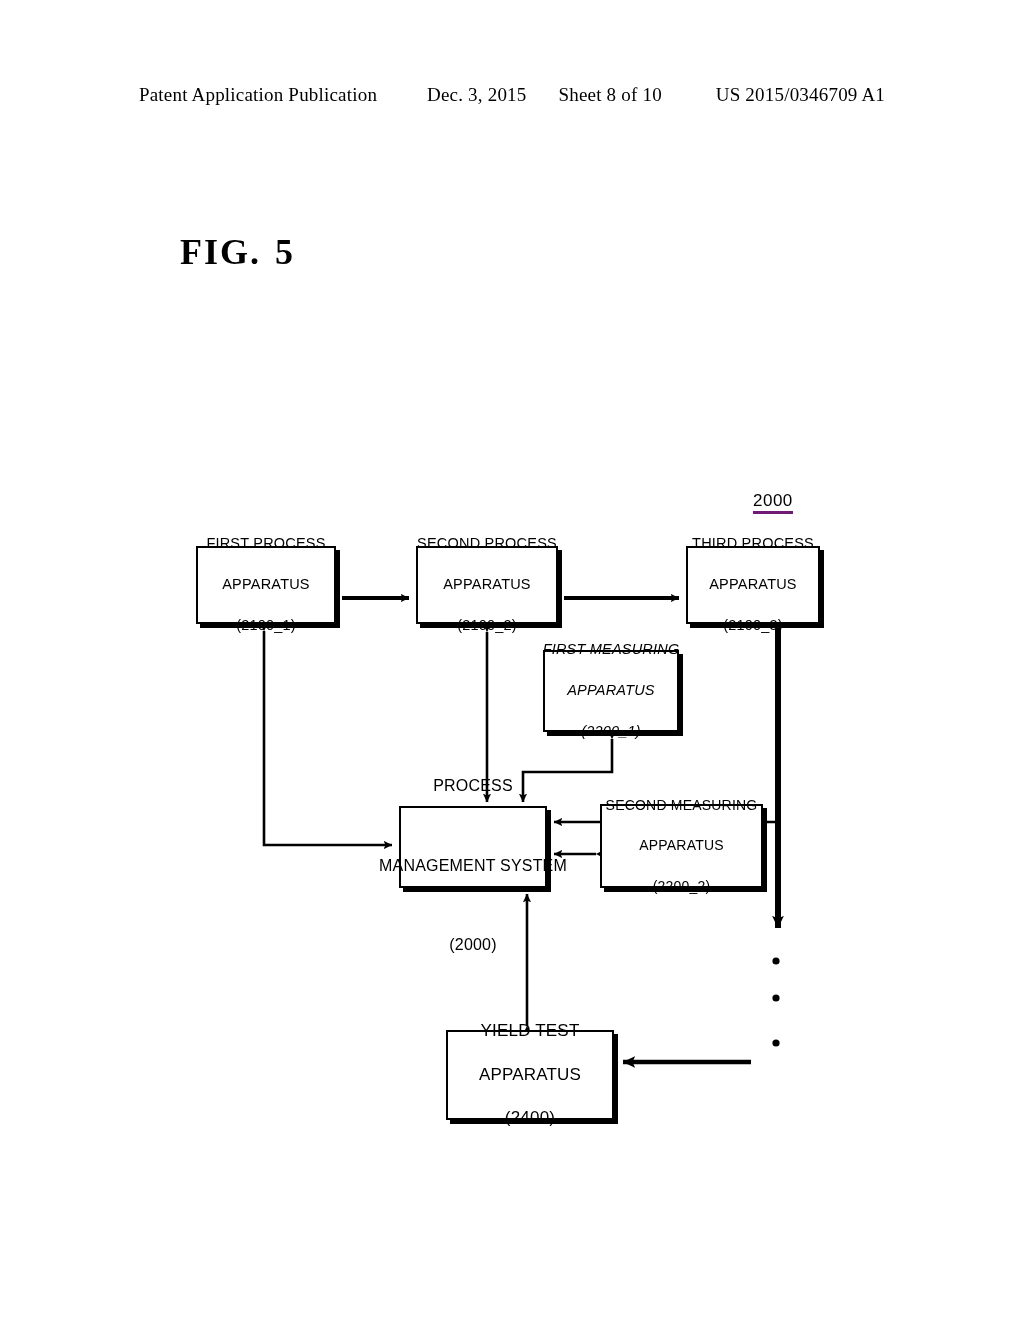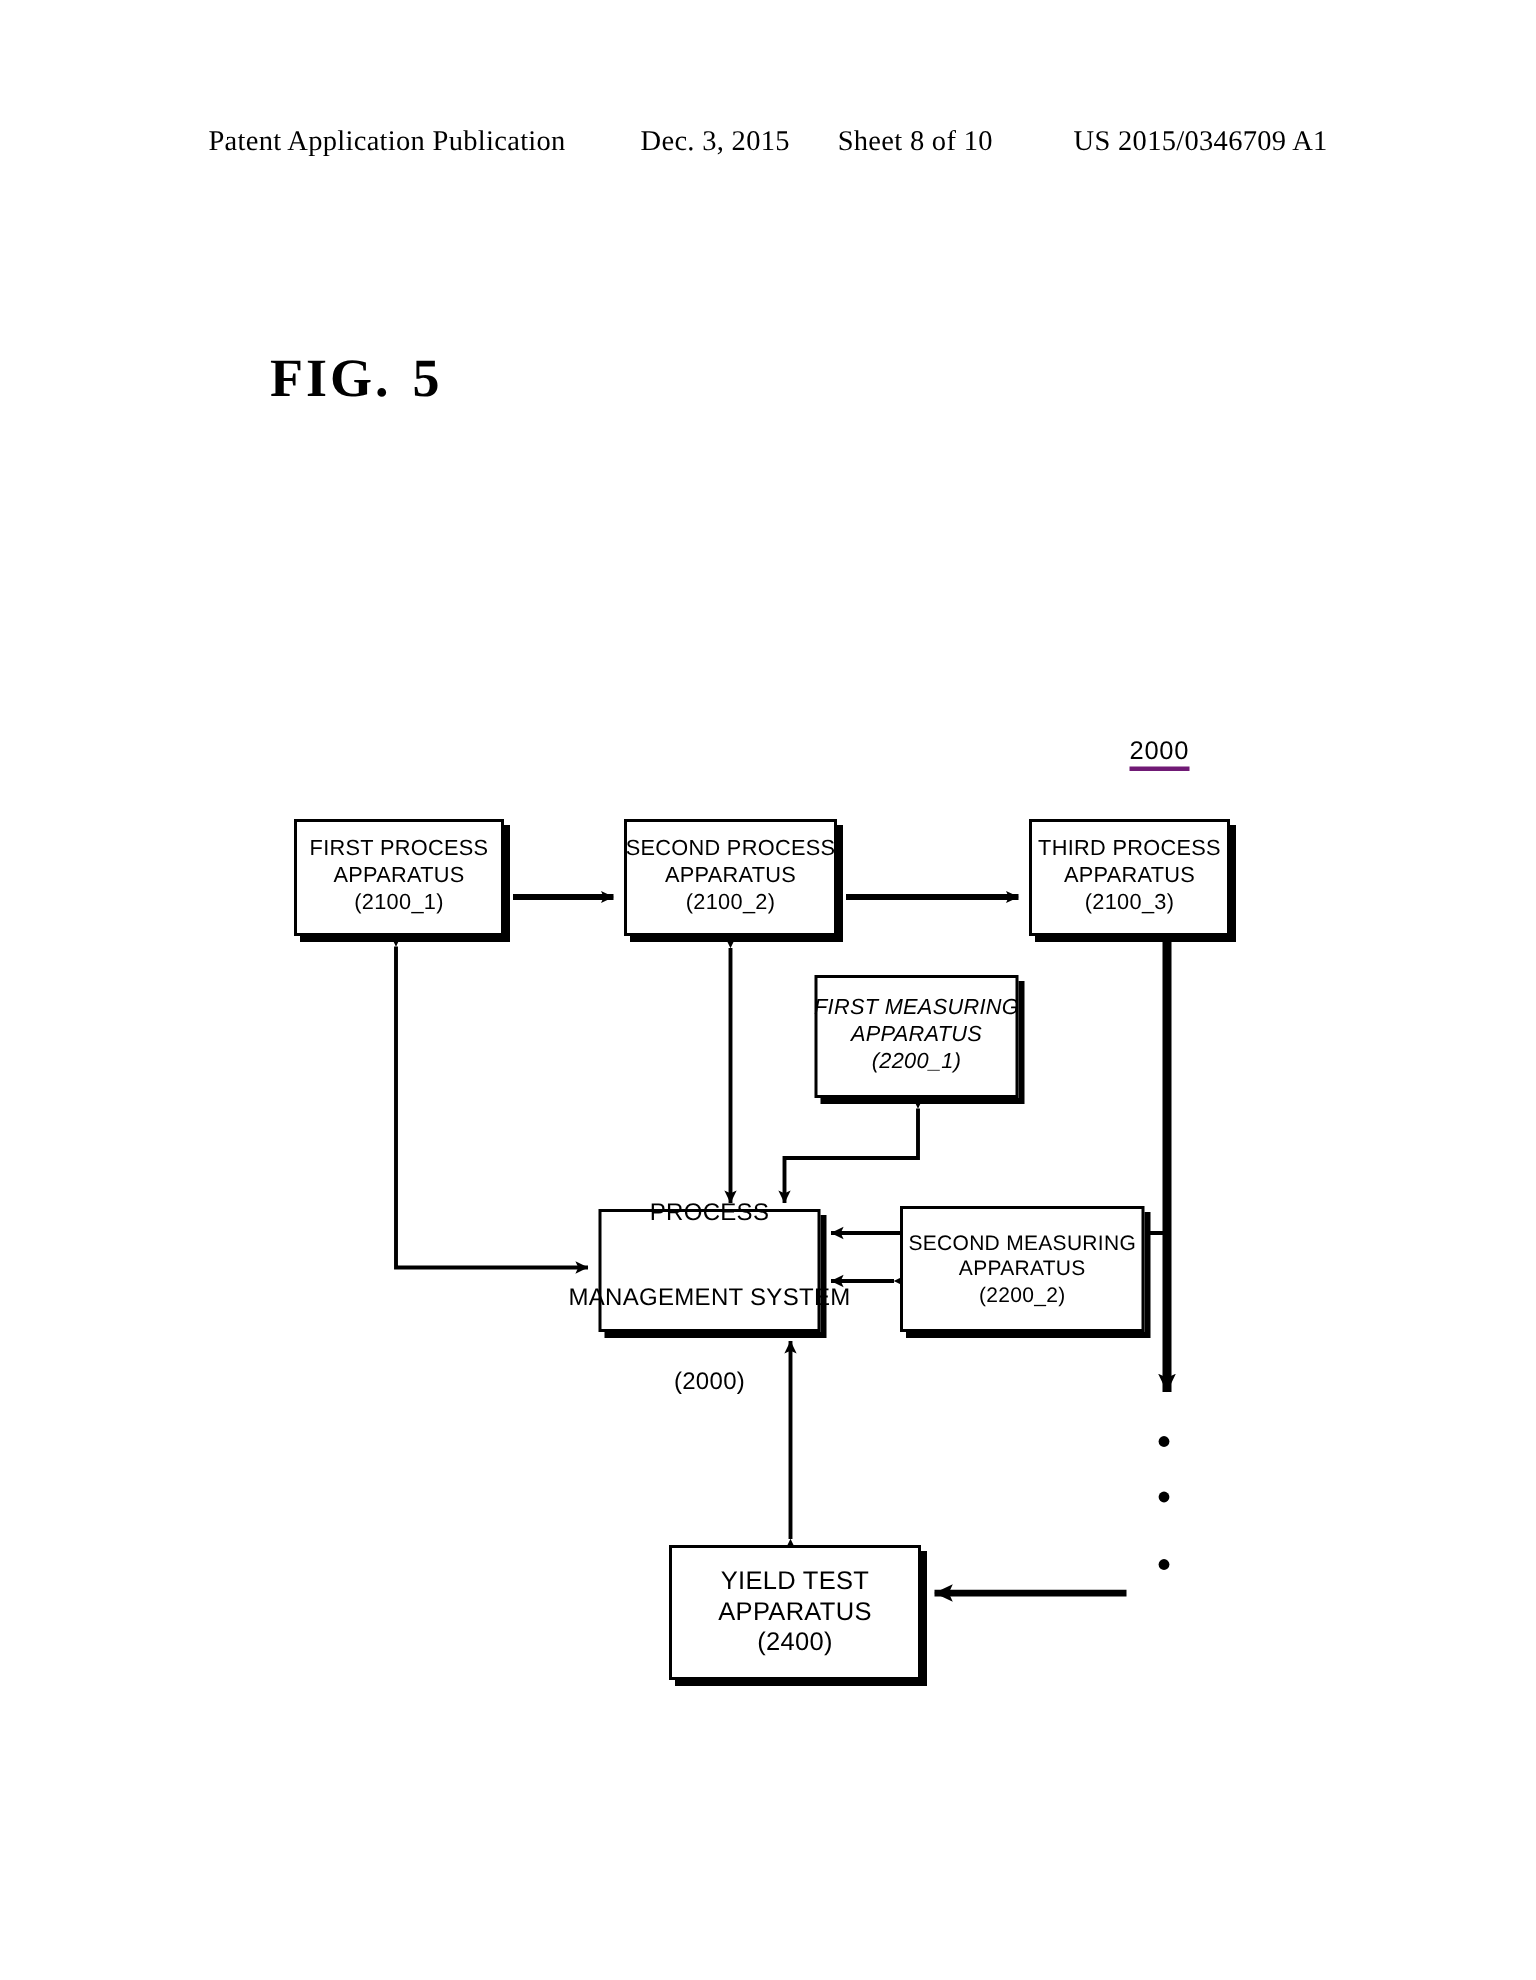--- a/index.html
+++ b/index.html
@@ -76,20 +76,21 @@
     background: #ffffff;
     border: 2px solid #000000;
     box-shadow: 4px 4px 0 0 #000000;
     display: flex;
     flex-direction: column;
     align-items: center;
     justify-content: center;
     text-align: center;
     line-height: 1.22;
     letter-spacing: 0.2px;
+    gap: 23px;
   }
   .node .ln { display: block; white-space: nowrap; }
 
   
   #node-p1 { left: 196px;  top: 546px;  width: 140px; height: 78px;  font-size: 14.5px; }
   #node-p2 { left: 416px;  top: 546px;  width: 142px; height: 78px;  font-size: 14.5px; }
   #node-p3 { left: 686px;  top: 546px;  width: 134px; height: 78px;  font-size: 14.5px; }
   #node-m1 { left: 543px;  top: 650px;  width: 136px; height: 82px;  font-size: 14.5px; font-style: italic; }
   #node-pms{ left: 399px;  top: 806px;  width: 148px; height: 82px;  font-size: 16px;  }
   #node-m2 { left: 600px;  top: 804px;  width: 163px; height: 84px;  font-size: 14px; }

